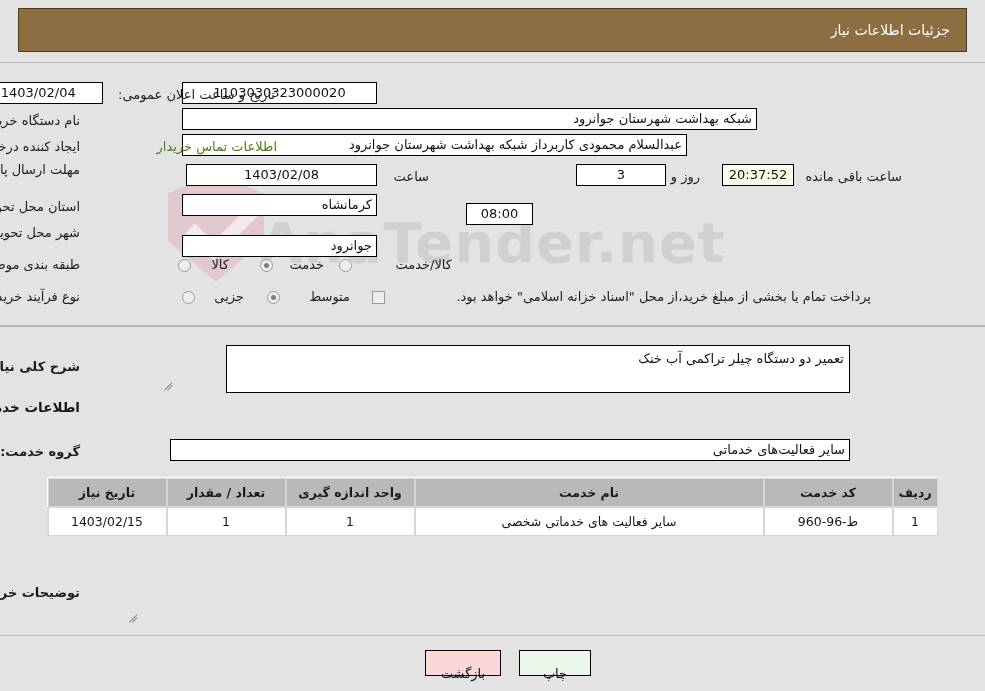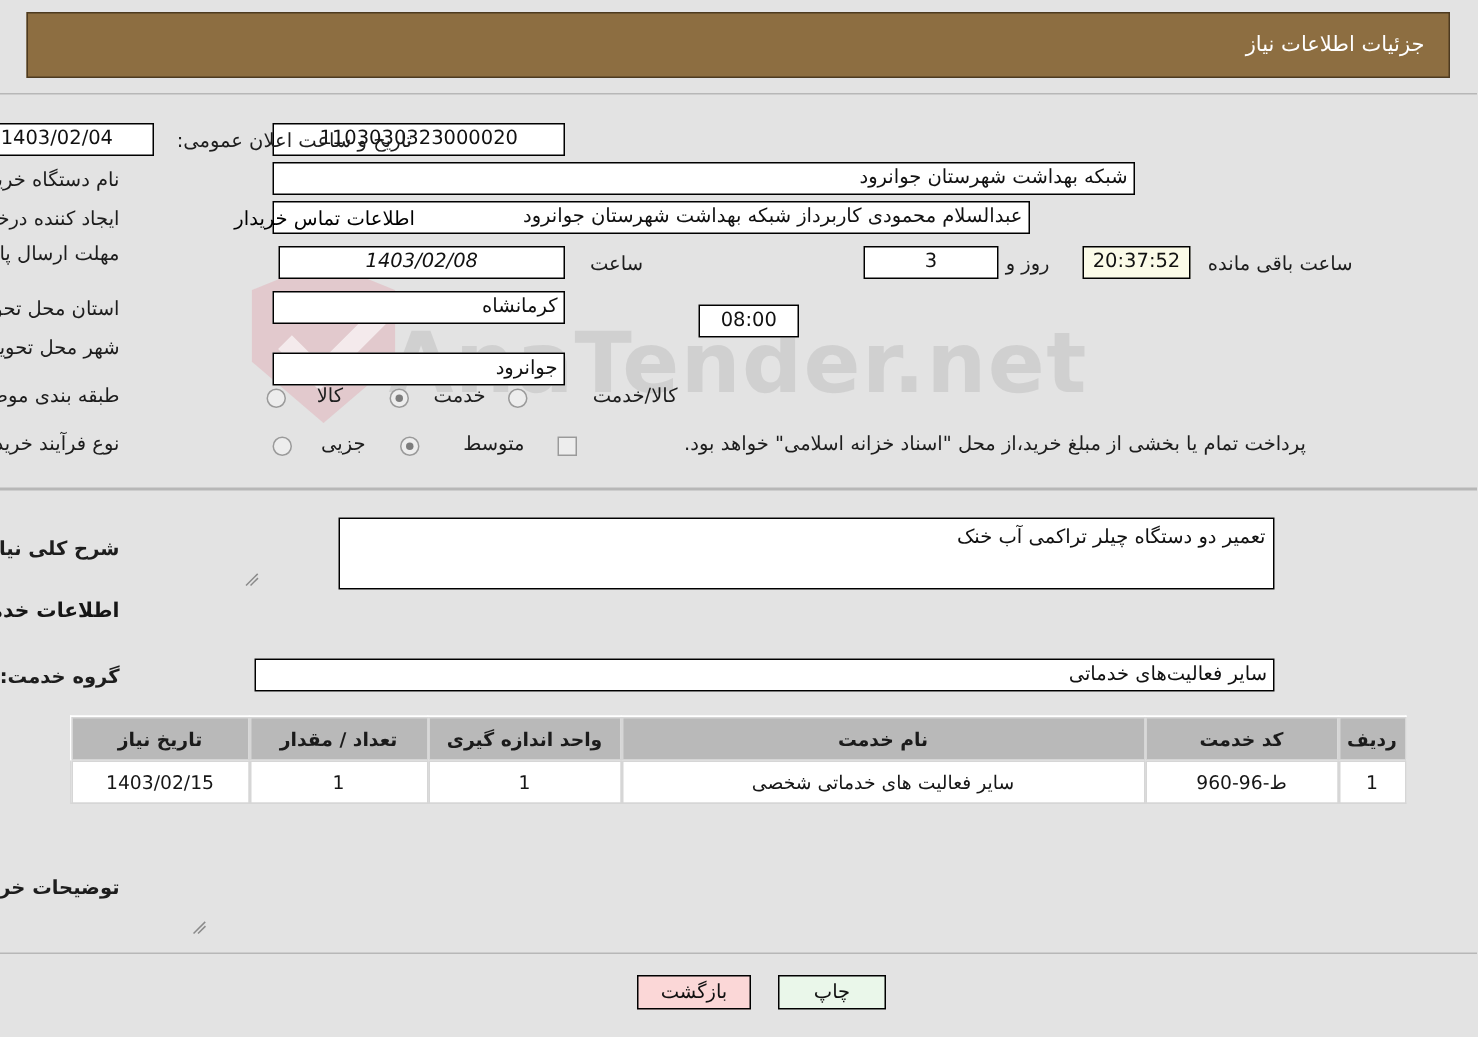--- a/index.html
+++ b/index.html
@@ -109,21 +109,21 @@
     padding: 0 4px;
     color: #111;
     white-space: nowrap;
     overflow: hidden;
   }
   .fld.c  { text-align: center; }
   .fld.r  { text-align: right; }
   .fld.timer { background: #fbfbe8; text-align: center; }
   .link {
     position: absolute;
-    color: #000000;
+    color: #4d7c0f;
     font-size: 13px;
     text-decoration: none;
     cursor: pointer;
     white-space: nowrap;
   }
 
   
   .radio {
     position: absolute;
     width: 13px; height: 13px;
@@ -215,21 +215,21 @@
   
   .btn {
     position: absolute;
     box-sizing: border-box;
     height: 23px;
     line-height: 21px;
     border: 1px solid #000000;
     font-size: 13px;
     text-align: center;
     cursor: pointer;
-    padding: 0 10px;
+    padding: 12px 10px;
     color: #111;
     z-index: 3;
   }
   .btn-print  { background: #eaf7ea; }
   .btn-back   { background: #fbd7d7; }
 
   .sec-head {
     position: absolute;
     font-size: 13.5px;
     font-weight: bold;
@@ -260,21 +260,21 @@
     <span class="fld c" style="right:882px; top:19px; width:180px;">1403/02/04 - 10:42</span>
 
     <span class="lbl" style="right:905px; top:50px;">نام دستگاه خریدار:</span>
     <span class="fld r" style="right:228px; top:45px; width:575px;">شبکه بهداشت شهرستان جوانرود</span>
 
     <span class="lbl" style="right:905px; top:76px;">ایجاد کننده درخواست:</span>
     <span class="fld r" style="right:298px; top:71px; width:505px;">عبدالسلام محمودی کاربرداز شبکه بهداشت شهرستان جوانرود</span>
     <a class="link" style="right:708px; top:76px;">اطلاعات تماس خریدار</a>
 
     <span class="lbl" style="right:905px; top:98px; width:90px; text-align:right; line-height:17px;">مهلت ارسال پاسخ: تا تاریخ:</span>
-    <span class="fld c" style="right:608px; top:101px; width:191px;font-style:italic;">1403/02/08</span>
+    <span class="fld c" style="right:608px; top:101px; width:191px;">1403/02/08</span>
     <span class="lbl" style="right:556px; top:106px;">ساعت</span>
     <span class="fld c" style="right:452px; top:101px; width:67px;margin-top:39px;">08:00</span>
     <span class="fld c" style="right:319px; top:101px; width:90px;">3</span>
     <span class="lbl" style="right:285px; top:106px;">روز و</span>
     <span class="fld timer" style="right:191px; top:101px; width:72px;">20:37:52</span>
     <span class="lbl" style="right:83px; top:106px;">ساعت باقی مانده</span>
 
     <span class="lbl" style="right:905px; top:136px;">استان محل تحویل:</span>
     <span class="fld r" style="right:608px; top:131px; width:195px;">کرمانشاه</span>
 

